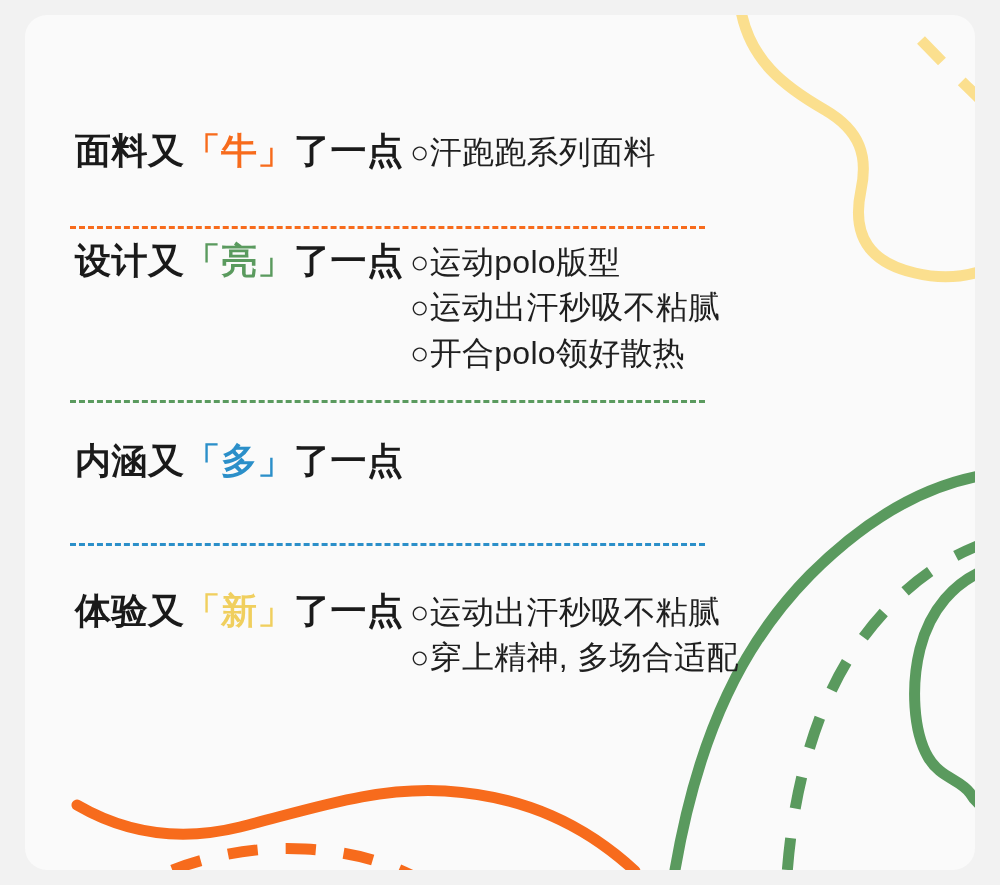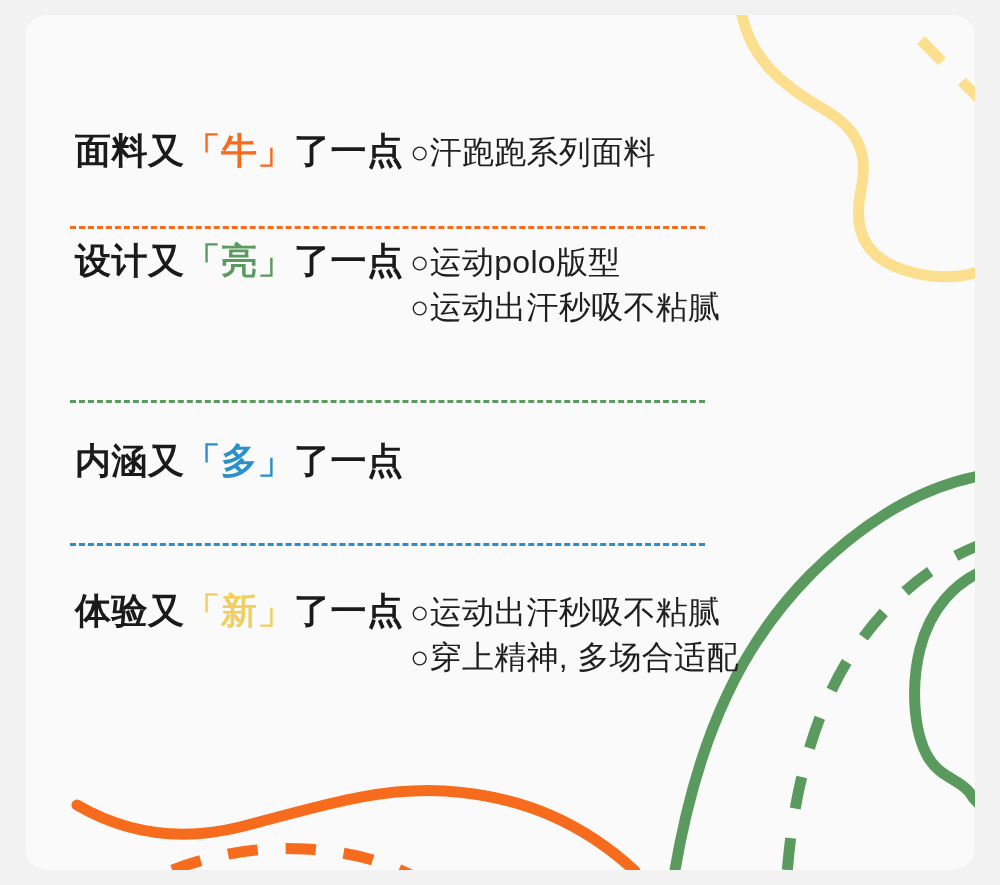--- a/index.html
+++ b/index.html
@@ -130,20 +130,21 @@
           <span class="bullet-line"><span>○</span><span>汗跑跑系列面料</span></span>
         </div>
       </div>
       <div class="divider" style="top:211px; border-top-color:#f76b1c;"></div>
 
       <div class="section" style="top:225px;">
         <div class="headline"><span>设计又</span><span class="hl" style="color:#5a9a5e">「</span><span class="hl" style="color:#5a9a5e">亮</span><span class="hl" style="color:#5a9a5e">」</span><span>了一点</span></div>
         <div class="bullets">
           <span class="bullet-line"><span>○</span><span>运动polo版型</span></span>
           <span class="bullet-line"><span>○</span><span>运动出汗秒吸不粘腻</span></span>
+          <span class="bullet-line"><span>○</span><span>开合polo领好散热</span></span>
         </div>
       </div>
       <div class="divider" style="top:385px; border-top-color:#5a9a5e;"></div>
 
       <div class="section" style="top:425px;">
         <div class="headline"><span>内涵又</span><span class="hl" style="color:#2b8fc9">「</span><span class="hl" style="color:#2b8fc9">多</span><span class="hl" style="color:#2b8fc9">」</span><span>了一点</span></div>
         <div class="bullets">
         </div>
       </div>
       <div class="divider" style="top:528px; border-top-color:#2b8fc9;"></div>

